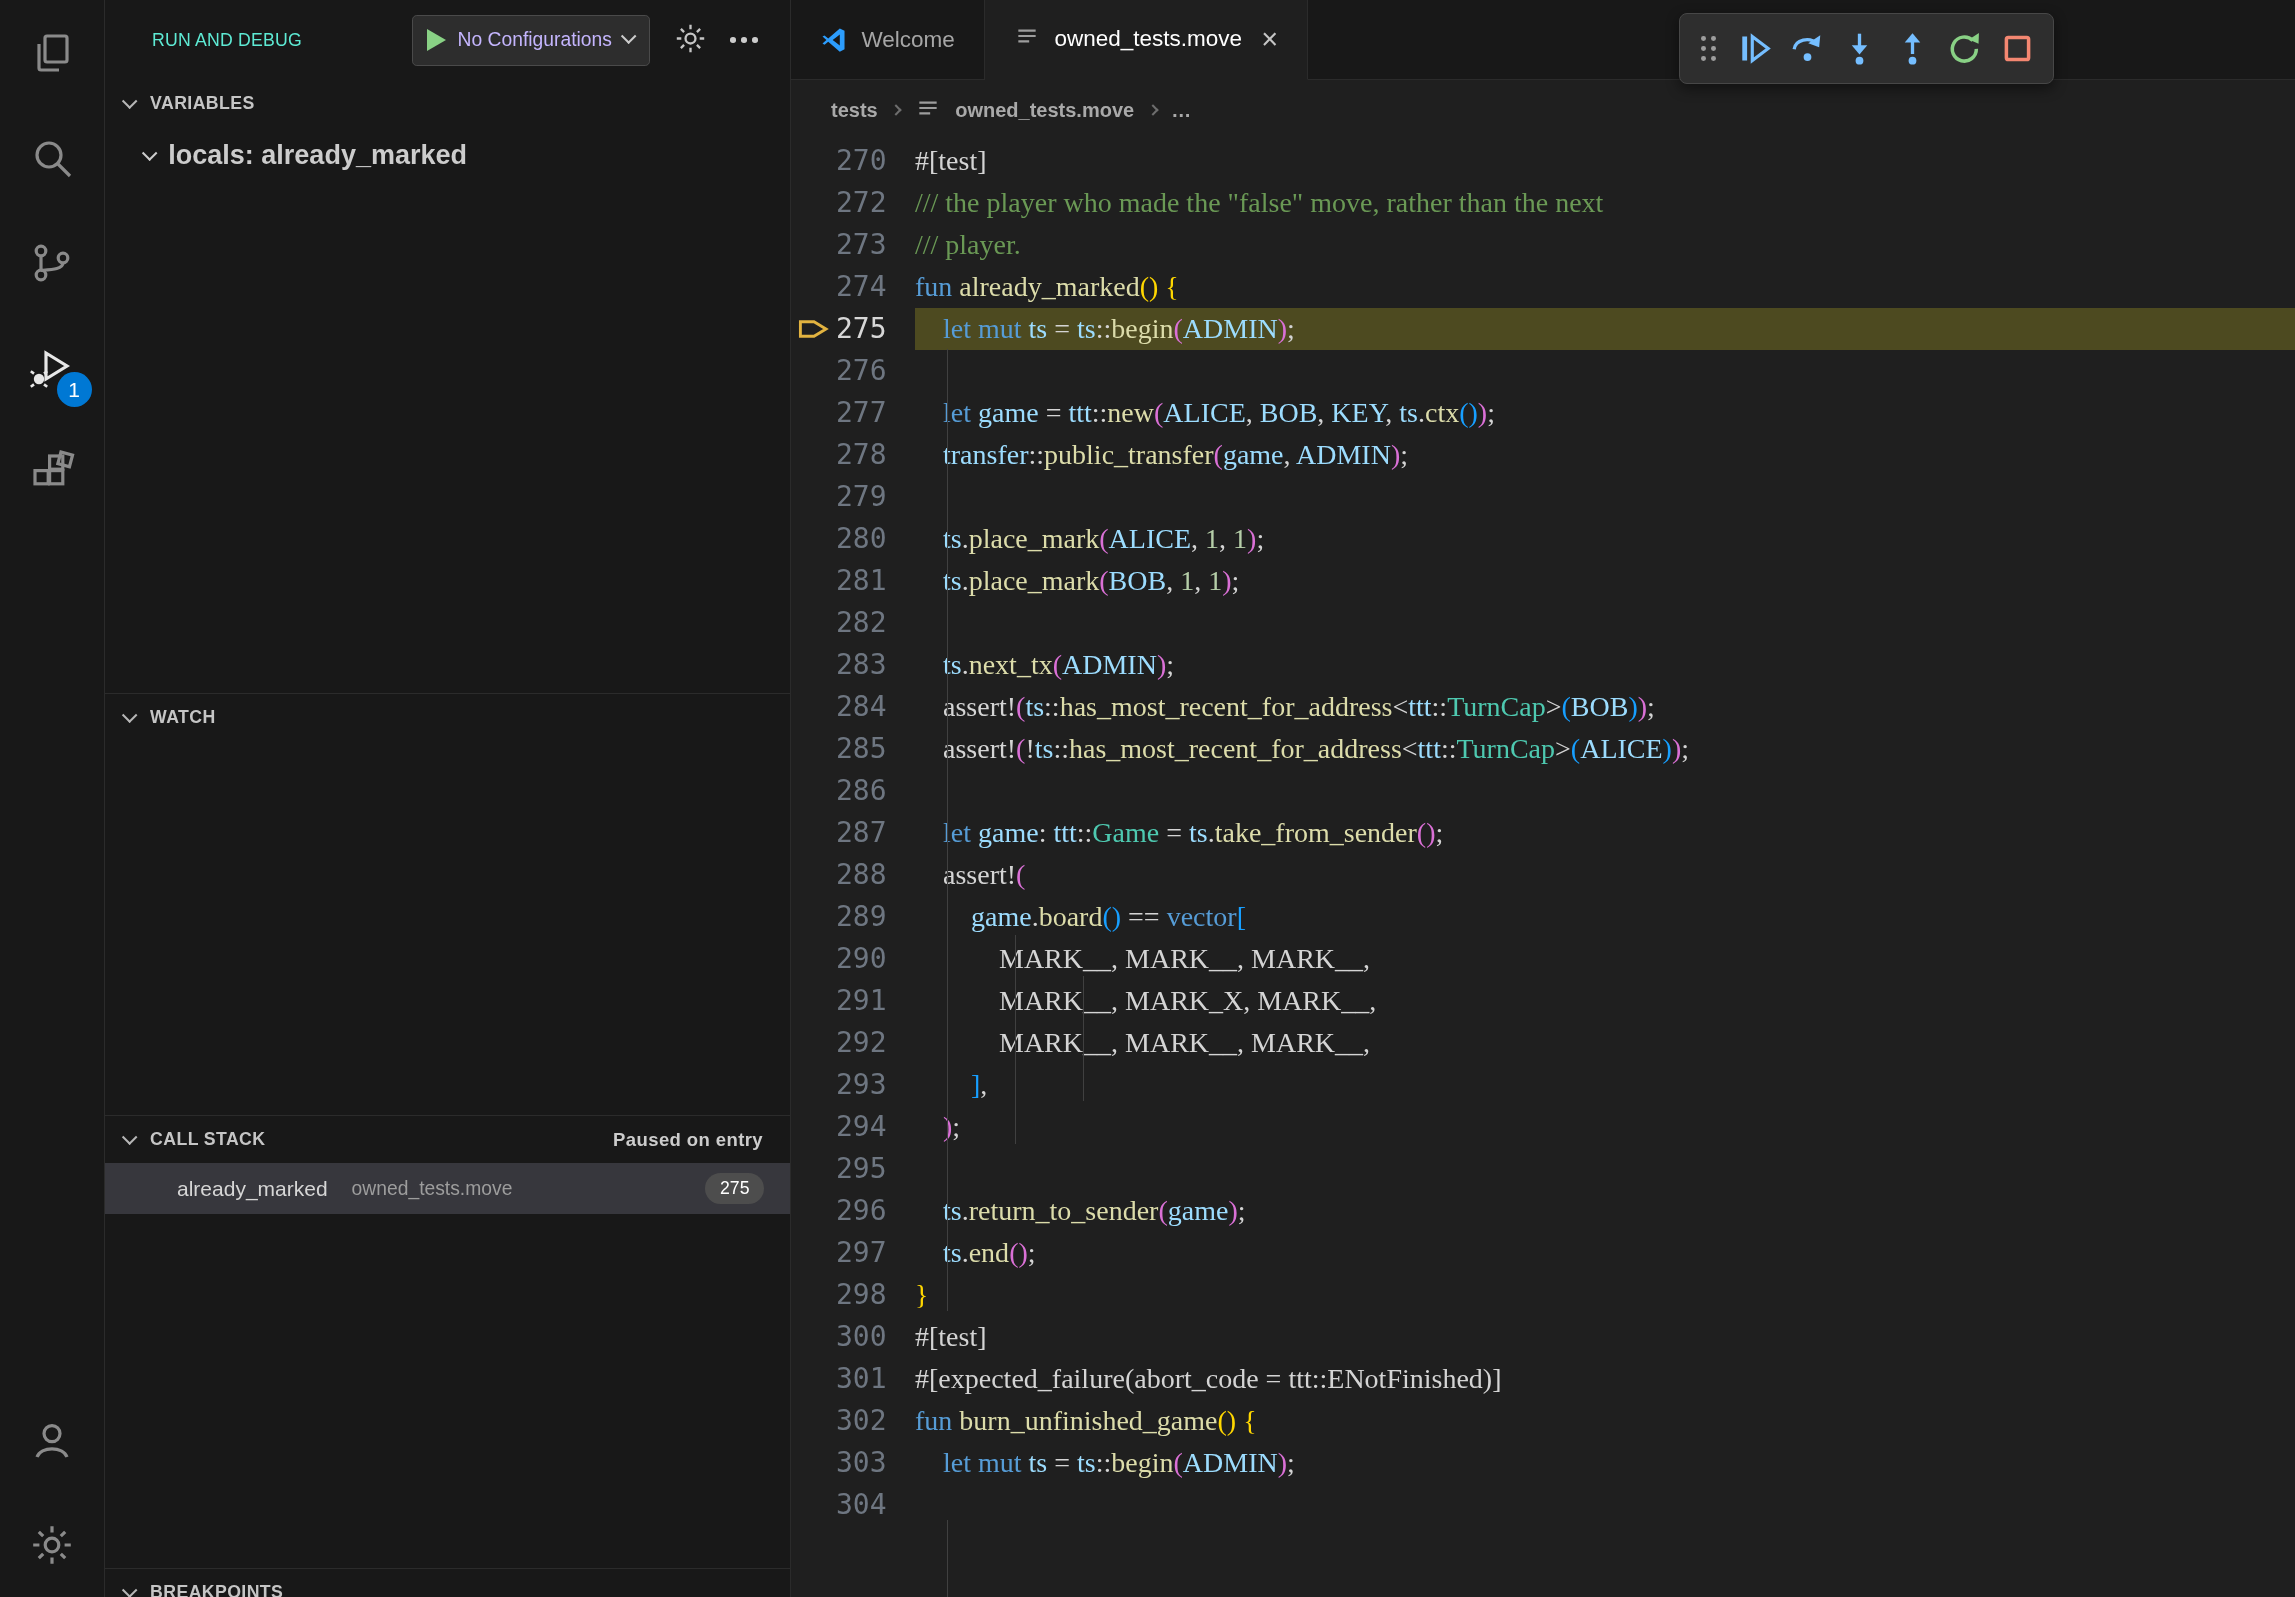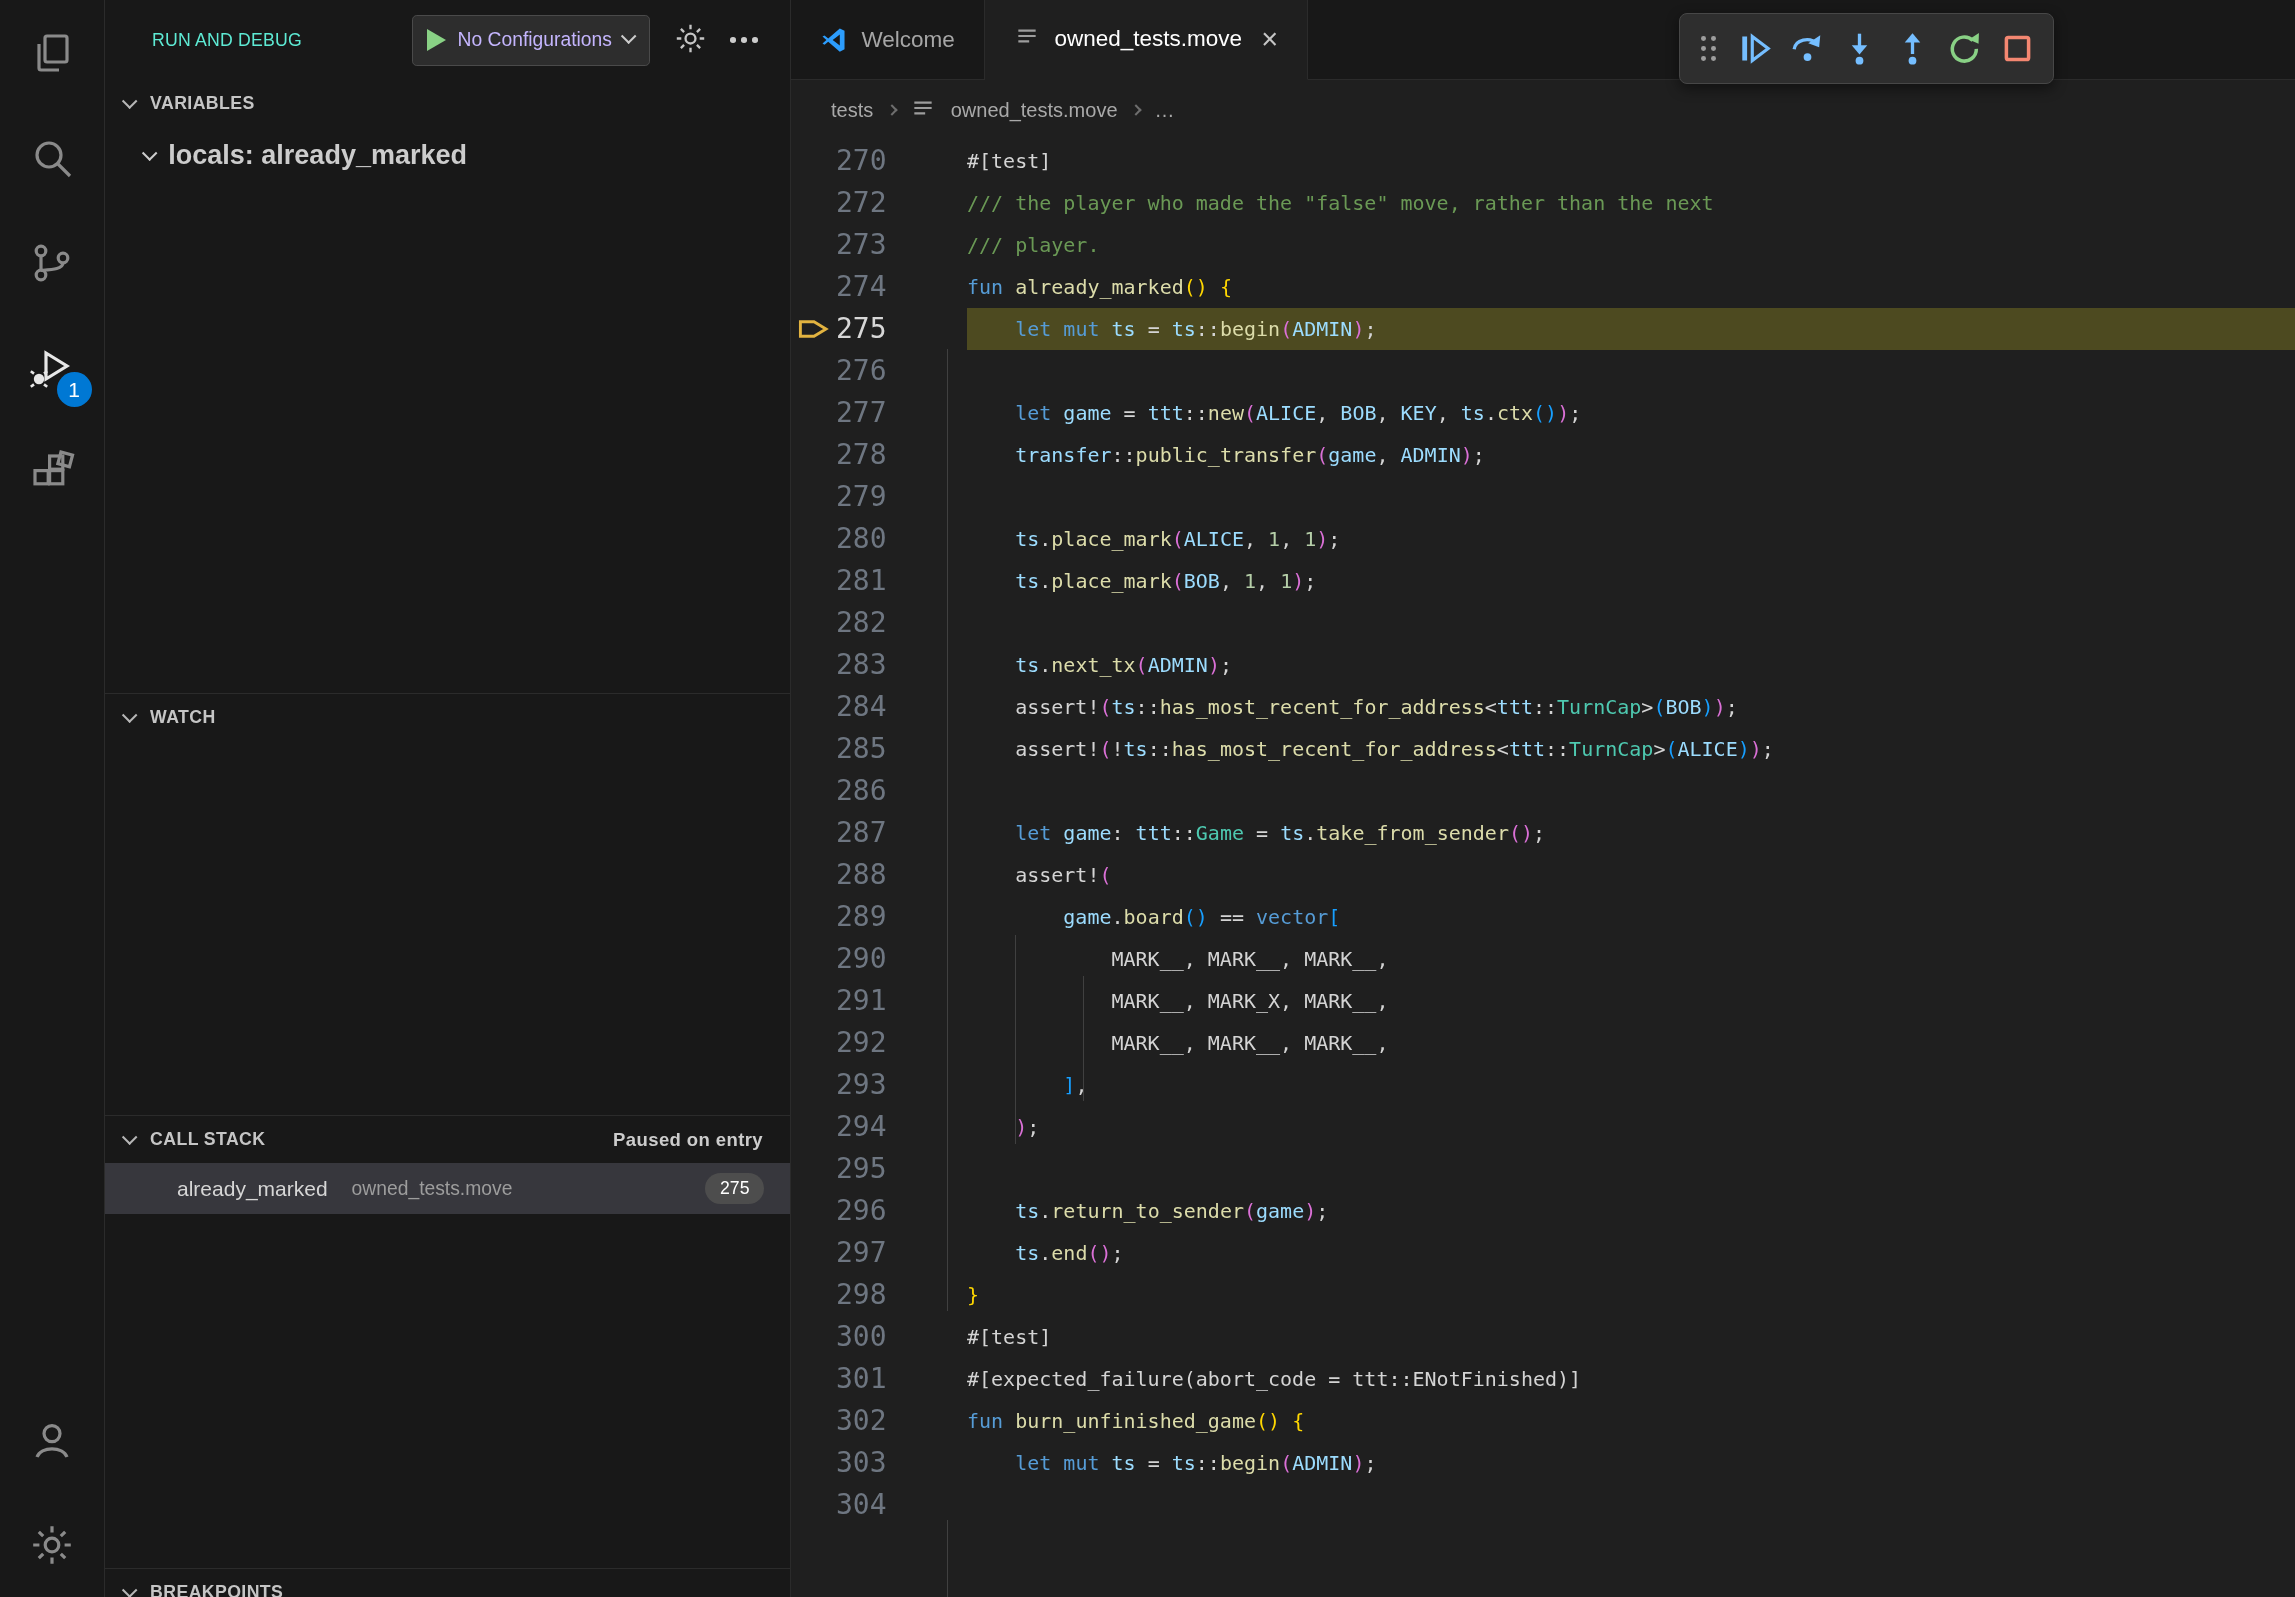--- a/index.html
+++ b/index.html
@@ -56,42 +56,42 @@
   .frame-file { font-size:19.3px; color:#9d9d9d; }
   .frame-line { margin-left:auto; background:#4d4d4d; color:#ffffff; font-size:17.7px; border-radius:17.7px; padding:4.8px 14.5px; }
 
   
   #editor { flex:1; display:flex; flex-direction:column; background:#1f1f1f; position:relative; min-width:0; }
   .tabbar { height:80px; flex:none; background:#181818; border-bottom:0.8px solid #2b2b2b; display:flex; }
   .tab { display:flex; align-items:center; gap:14.5px; padding:0 29px; font-size:22.5px; color:#a6a6a6; border-right:0.8px solid #2b2b2b; }
   .tab.active { background:#1f1f1f; color:#ffffff; border-bottom:0.8px solid #1f1f1f; margin-bottom:-0.8px; }
   .tab-close { font-size:29px; line-height:1; color:#c5c5c5; margin-left:4.8px; }
   .icon-list svg { width:26px; height:26px; stroke:#9d9d9d; stroke-width:2; fill:none; }
-  .breadcrumbs { height:60px; flex:none; display:flex; align-items:center; gap:14.5px; padding-left:40px; font-size:20px; color:#a9a9a9; }
+  .breadcrumbs { height:60px; flex:none; display:flex; align-items:center; gap:14.5px; padding-left:40px; font-size:20px; color:#a9a9a9;font-weight:bold; }
   .breadcrumbs .chev-r { color:#6e6e6e; }
 
   
   .dbg-toolbar {
     position:absolute; top:13px; left:888px; z-index:30; height:71px;
     background:#2e2e2e; border:0.8px solid #474747; border-radius:8px;
     display:flex; align-items:center; padding:0 9.7px; gap:1.6px;
     box-shadow:0 4.8px 13px rgba(0,0,0,.45);
   }
   .grip { display:grid; grid-template-columns:repeat(2,4.8px); grid-auto-rows:4.8px; gap:5.6px; margin:0 11.3px; }
   .grip i { background:#9d9d9d; border-radius:50%; }
   .dbg-btn { width:51px; height:58px; display:flex; align-items:center; justify-content:center; border-radius:6.4px; }
   .dbg-btn svg { width:37px; height:37px; }
 
   
   .code-area { position:relative; flex:1; overflow:hidden; font-family:"DejaVu Sans Mono", monospace; }
   .line { display:flex; height:42px; }
   .marker { width:45px; flex:none; display:flex; align-items:center; justify-content:center; }
   .lnum { width:51px; flex:none; font-size:28px; line-height:42px; color:#6e7681; }
   .lnum.cur { color:#d7d7d7; }
-  .codewrap { flex:1; margin-left:80px; white-space:pre; font-size:20px; line-height:42px; min-width:0; }
+  .codewrap { flex:1; margin-left:28px; white-space:pre; font-size:28px; line-height:42px; min-width:0;font-family:Liberation Serif, serif; }
   .codewrap.cur { background:#4d4a20; }
   .tk-pl{color:#d4d4d4} .tk-cm{color:#6a9955} .tk-kw{color:#569cd6} .tk-fn{color:#dcdcaa}
   .tk-ty{color:#4ec9b0} .tk-vr{color:#9cdcfe} .tk-nm{color:#b5cea8}
   .tk-b1{color:#ffd700} .tk-b2{color:#da70d6} .tk-b3{color:#179fff}
   .indent-guide { position:absolute; width:0.8px; background:#404040; }
 </style>
 </head>
 <body>
 
 <nav id="activitybar">

